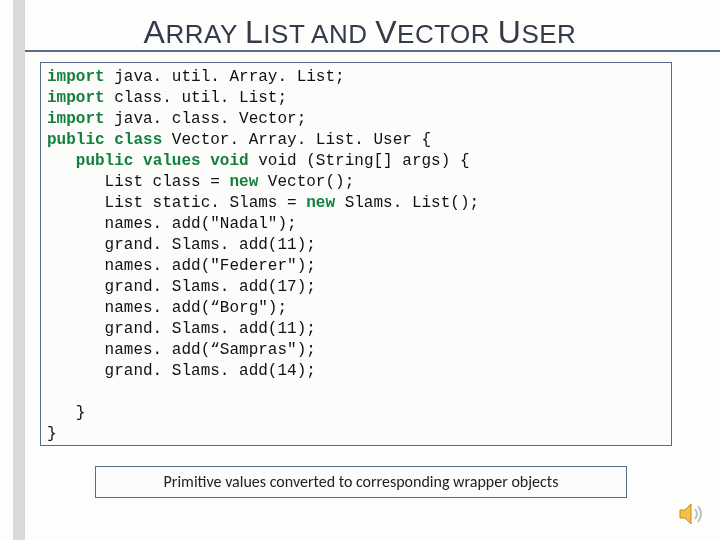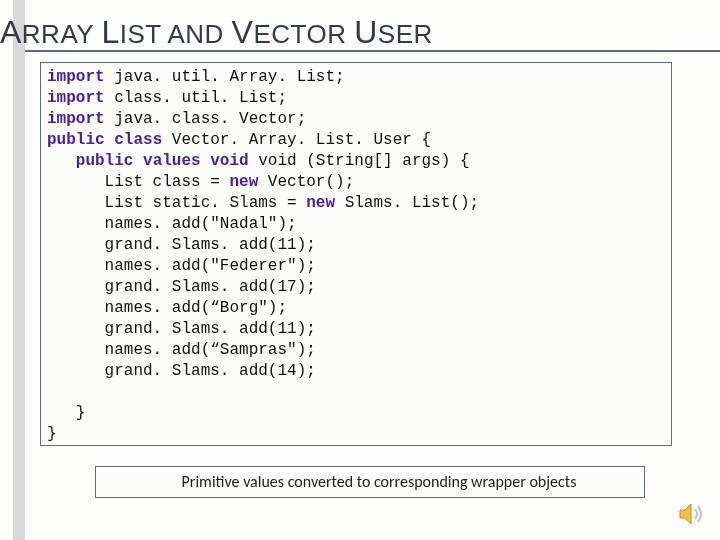--- a/index.html
+++ b/index.html
@@ -26,21 +26,21 @@
     right: 0;
     top: 50px;
     height: 2px;
     background: #5a6b8c;
   }
   .title {
     position: absolute;
     top: 14px;
     left: 0;
     right: 0;
-    text-align: left;
+    text-align: center;
     font-size: 26px;
     font-weight: 400;
     color: #333a4a;
     letter-spacing: 0.5px;
     font-variant: small-caps;
   }
   .title .cap {
     font-size: 32px;
   }
   .code-box {
@@ -52,35 +52,34 @@
     border: 1px solid #5a6b8c;
     background: #fcfcfa;
     box-sizing: border-box;
     padding: 4px 6px;
     font-family: "Courier New", monospace;
     font-size: 16px;
     line-height: 21px;
     color: #111;
     white-space: pre;
   }
-  .kw { font-weight: bold; color: #4c1d95; }
+  .kw { font-weight: bold; color: #15803d; }
   .caption-box {
     position: absolute;
     left: 95px;
     top: 466px;
     width: 530px;
     height: 30px;
     border: 1px solid #5a6b8c;
     background: #fcfcfa;
     text-align: center;
     font-size: 16px;
     color: #222;
     line-height: 30px;
     font-family: Calibri, Arial, sans-serif;
-    padding-left: 18px;
   }
   .speaker {
     position: absolute;
     right: 14px;
     bottom: 14px;
     width: 28px;
     height: 24px;
   }
   .speaker svg { width: 28px; height: 24px; }
 </style>

